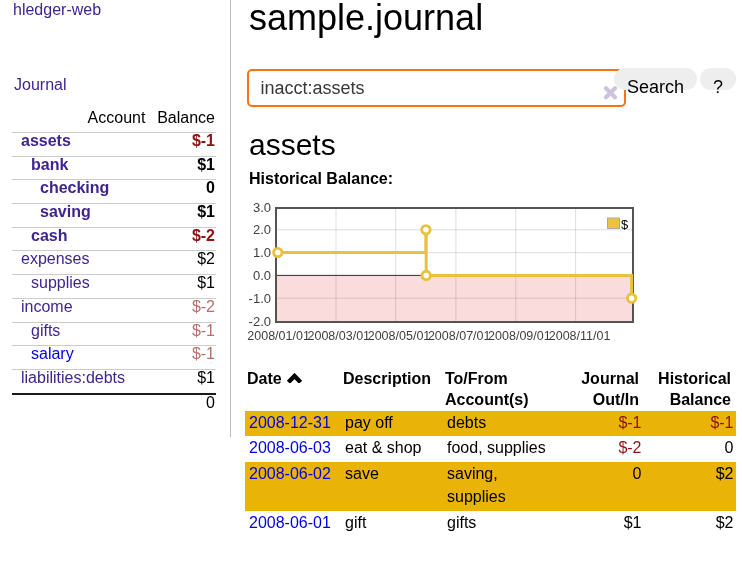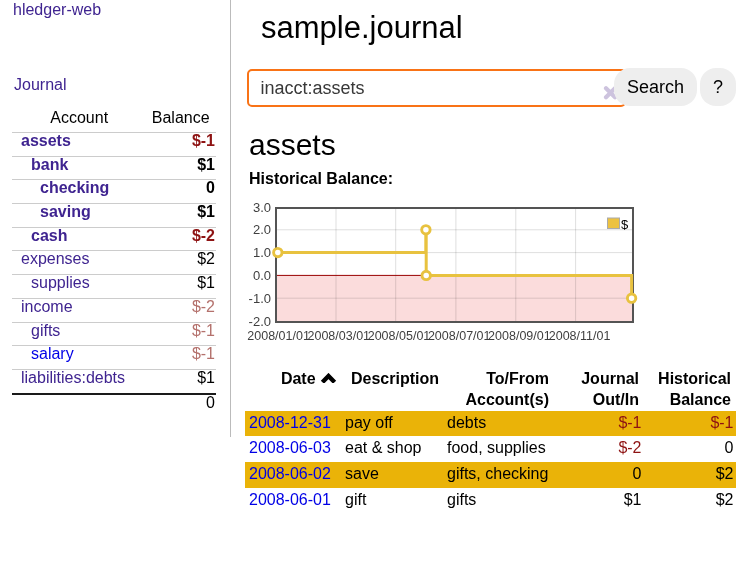--- a/index.html
+++ b/index.html
@@ -4,43 +4,43 @@
 body{width:742px;height:582px;position:relative;background:#fff;
  font-family:"Liberation Sans",sans-serif;color:#000;overflow:hidden}
 a{text-decoration:none}
 .purple{color:#3f2490}
 .blue{color:#0000e6}
 #divider{position:absolute;left:230px;top:0;width:0;height:437px;border-right:1px solid #bbb}
 #brand{position:absolute;left:13px;top:2px;font-size:16px;line-height:1}
 #journal{position:absolute;left:14px;top:76.5px;font-size:16px;line-height:1}
 
 #side{position:absolute;left:12px;top:110px;width:204px;border-collapse:collapse;font-size:16px}
-#side th{font-weight:normal;text-align:center;padding:0 0 6px 1px;line-height:16px}
+#side th{font-weight:normal;text-align:right;padding:0 0 6px 1px;line-height:16px}
 #side th.r{padding-right:1px}
 #side td{border-top:1px solid #ccc;padding:0 0 6.7px 0;line-height:16px;height:16px}
 #side td.bal{text-align:right;padding-right:1px}
 #side td.d1{padding-left:9px}
 #side td.d2{padding-left:19px}
 #side td.d3{padding-left:28px}
 #side tr.b td, #side tr.b a{font-weight:bold}
 #side tr.total td{border-top:2px solid #1a1a1a;font-weight:normal}
 .negb{color:#8e1313}
 .negf{color:#b4716c}
 
-h1{position:absolute;left:249px;top:0px;margin:12px;font-size:31px;font-weight:normal;line-height:1}
+h1{position:absolute;left:249px;top:0px;margin:0;font-size:36px;font-weight:normal;line-height:1}
 #sbox{position:absolute;left:246.5px;top:69px;width:363px;height:34px;border:2px solid #f97316;border-radius:5px;font-size:18px;line-height:34px;padding-left:12px;color:#383838}
 #sbox .x{position:absolute;right:6px;top:13.5px;width:15px;height:15px}
-.btn{position:absolute;top:68px;height:38px;background:#eeeeee;border-radius:16px;font-size:18px;line-height:38px;text-align:center}
+.btn{position:absolute;top:68px;height:22px;background:#eeeeee;border-radius:16px;font-size:18px;line-height:38px;text-align:center}
 #btnsearch{left:614px;width:83px}
 #btnq{left:700px;width:36px}
 h2{position:absolute;left:249px;top:129.5px;margin:0;font-size:30px;font-weight:normal;line-height:1}
 #histlabel{position:absolute;left:249px;top:171px;font-size:16px;font-weight:bold;line-height:1}
 
 #reg{position:absolute;left:245px;top:367px;border-collapse:collapse;font-size:16px;line-height:20.8px;table-layout:fixed}
-#reg th{text-align:right;vertical-align:top;padding:2px 4px 0 2px;line-height:20.8px}
+#reg th{text-align:left;vertical-align:top;padding:2px 4px 0 2px;line-height:20.8px}
 #reg td{vertical-align:top;padding:0 4px 2.7px 4px;line-height:23px}
 #reg th.r{text-align:right;padding-right:5px}
 #reg td.r{text-align:right;padding-right:2.5px}
 #reg tr.g td{background:#eab308}
 #svgchart{position:absolute;left:0;top:0;pointer-events:none}
 </style></head>
 <body>
 <div id="divider"></div>
 <a id="brand" class="purple" href="#">hledger-web</a>
 <a id="journal" class="purple" href="#">Journal</a>
@@ -187,21 +187,21 @@
 <tr>
         <td><a class="blue" href="#">2008-06-03</a></td>
         <td>eat &amp; shop</td>
         <td>food, supplies</td>
         <td class="r negb">$-2</td>
         <td class="r">0</td>
       </tr>
 <tr class="g">
         <td><a class="blue" href="#">2008-06-02</a></td>
         <td>save</td>
-        <td>gifts, checking</td>
+        <td>saving, supplies</td>
         <td class="r">0</td>
         <td class="r">$2</td>
       </tr>
 <tr>
         <td><a class="blue" href="#">2008-06-01</a></td>
         <td>gift</td>
         <td>gifts</td>
         <td class="r">$1</td>
         <td class="r">$2</td>
       </tr>

